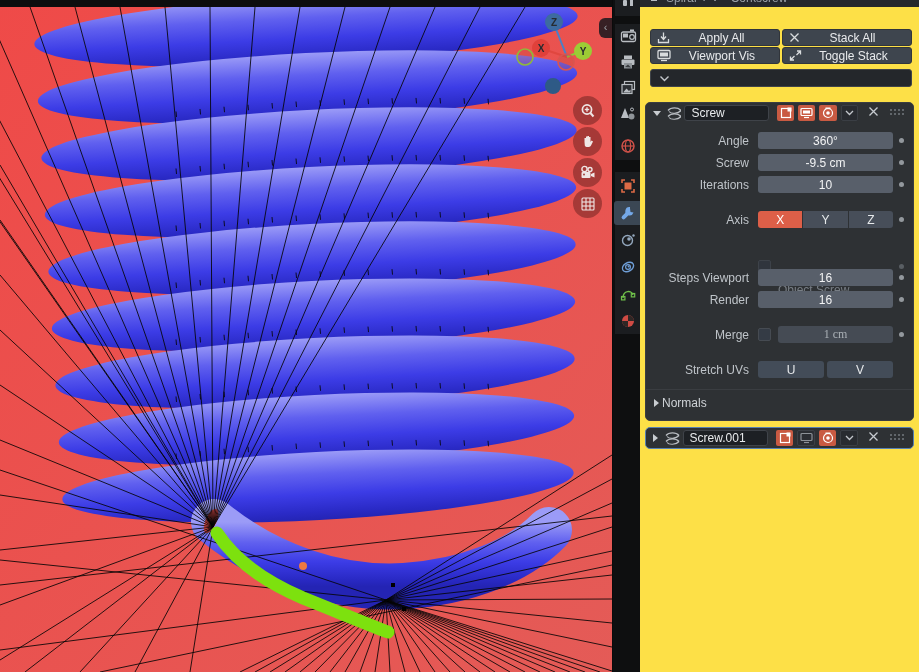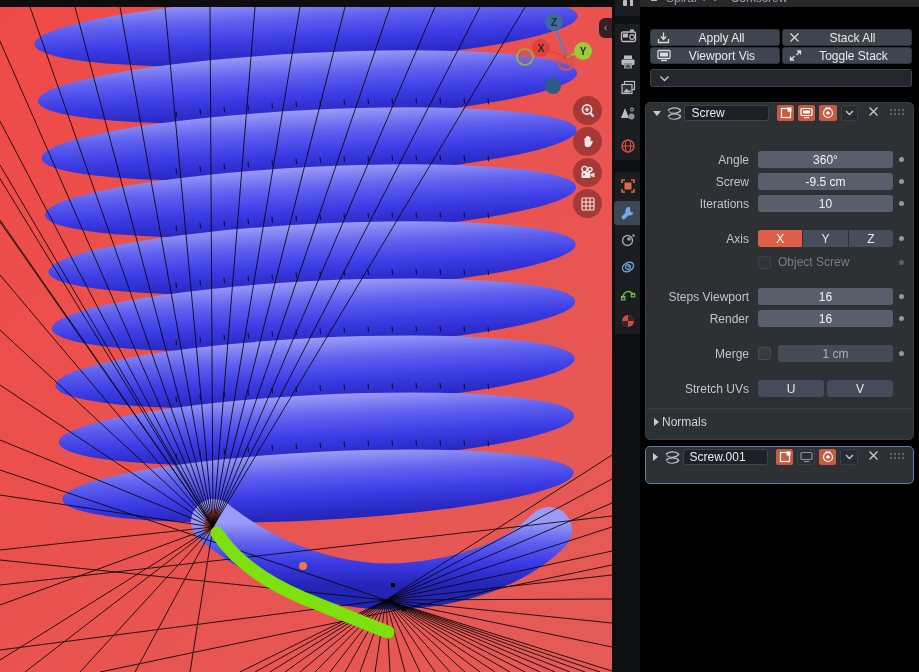--- a/index.html
+++ b/index.html
@@ -16,45 +16,45 @@
   .gizmo{position:absolute;right:12px;top:8px;}
   .navbtns{position:absolute;right:10px;top:96px;display:flex;flex-direction:column;gap:2px;}
   .navbtn{width:29px;height:29px;border-radius:50%;background:rgba(73,22,20,.42);
       display:flex;align-items:center;justify-content:center;}
   
   .tabstrip{position:relative;width:28px;flex:0 0 28px;background:#0e0f10;border-left:1px solid #0a0a0b;}
   .tab{position:absolute;left:2px;width:26px;height:24px;display:flex;align-items:center;justify-content:center;}
   .tabslab{position:absolute;left:2px;width:26px;background:#1b1d20;}
   .tab.active-bg{left:1px;width:27px;background:#3b4754;border-radius:3px 0 0 3px;}
   
-  .props{position:relative;width:279px;flex:0 0 279px;background:#000000;overflow:hidden;}
+  .props{position:relative;width:279px;flex:0 0 279px;background:#fde047;overflow:hidden;}
   .crumb{height:7px;overflow:hidden;position:relative;background:#26282c;}
   .crumb-inner{position:absolute;top:-11px;left:8px;display:flex;gap:6px;align-items:center;height:17px;color:#9ba1a7;white-space:nowrap;}
   .tb-grid{margin:22px 7px 0 10px;display:grid;grid-template-columns:1fr 1fr;grid-auto-rows:17px;gap:1px 2px;}
   .tb-btn{background:#3e454e;border:1px solid #31353b;border-radius:3px;display:flex;align-items:center;
       color:#e8eaec;padding:0 6px;}
   .tb-btn .lbl{flex:1;text-align:center;}
   .addmod{margin:5px 7px 0 10px;height:18px;background:#24272b;border:1px solid #404449;border-radius:3px;
       display:flex;align-items:center;padding:0 8px;color:#d6d9dc;}
   .addmod .lbl{flex:1;}
   .panel{margin:15px 5px 0 5px;background:#2e3134;border:1px solid #3a3d41;border-radius:5px;padding-bottom:10px;}
-  .panel.collapsed{padding-bottom:16px;border:1px solid #5680b3;}
+  .panel.collapsed{padding-bottom:0;border:1px solid #5680b3;}
   .mhead{height:20px;display:flex;align-items:center;padding:0 5px;gap:3px;}
   .tri{width:0;height:0;border-left:4px solid transparent;border-right:4px solid transparent;border-top:5px solid #c8ccd0;margin:0 2px;}
   .tri.right{border-top:4px solid transparent;border-bottom:4px solid transparent;border-left:5px solid #c8ccd0;border-right:none;margin:0 3px 0 2px;}
   .namefield{width:92px;height:16px;background:#1d2024;border:1px solid #3f4349;border-radius:3px;
       color:#e8eaec;display:flex;align-items:center;padding:0 6px;margin-right:4px;}
   .tgl{width:19px;height:16px;border-radius:2px;background:#c95a42;display:flex;align-items:center;justify-content:center;margin-left:1px;}
   .tgl.off{background:#2b2e33;border:1px solid #3c4046;}
   .tgl.chev{background:#282b30;border:1px solid #3a3e44;}
   .hx{margin-left:7px;color:#c7cbd0;}
   .hdots{margin-left:8px;margin-right:2px;}
   .prow{display:grid;grid-template-columns:106px 1fr 17px;align-items:center;height:17px;margin:0 3px 5px 6px;}
   .prow .plabel{text-align:right;padding-right:9px;color:#bfc4c9;white-space:nowrap;}
-  .prow .plabel.dim{color:#787e85;}
+  .prow .plabel.dim{color:#787e85;margin-top:47px;}
   .valfield{height:17px;background:#585f6a;border-radius:3px;color:#f2f3f4;display:flex;align-items:center;justify-content:center;}
   .valfield.disabled{background:#454b54;color:#aab0b6;}
   .kdot{width:5px;height:5px;border-radius:50%;background:#93989d;margin:0 auto;}
   .kdot.dim{background:#595e63;}
   .seg{display:flex;gap:1px;height:17px;}
   .seg .opt{flex:1;background:#474e59;color:#e6e9eb;display:flex;align-items:center;justify-content:center;}
   .seg .opt:first-child{border-radius:3px 0 0 3px;}
   .seg .opt:last-child{border-radius:0 3px 3px 0;}
   .seg .opt.on{background:#dd5f48;color:#fff;}
   .seg2 .opt{border-radius:3px !important;}
@@ -527,21 +527,21 @@
             <i></i>
             <i></i>
             <i></i>
             <i></i>
             <i></i>
             <i></i>
             <i></i>
         </span>
       </div>
 
-      <div class="prow" style="margin-top:28px;">
+      <div class="prow" style="margin-top:9px;">
         <span class="plabel">Angle</span>
         <div class="valfield">
             <span>360°</span>
           </div>
         <span class="kdot"></span>
       </div>
       <div class="prow">
         <span class="plabel">Screw</span>
         <div class="valfield">
             <span>-9.5 cm</span>
@@ -586,21 +586,21 @@
         <div class="valfield">
             <span>16</span>
           </div>
         <span class="kdot"></span>
       </div>
 
       <div class="prow mt18">
         <span class="plabel">Merge</span>
         <div class="chkrow">
           <span class="checkbox"></span>
-          <div class="valfield disabled" style="flex:1;">
+          <div class="valfield disabled" style="flex:1;font-family:Liberation Serif, serif;">
             <span>1 cm</span>
           </div>
         </div>
         <span class="kdot"></span>
       </div>
 
       <div class="prow mt18">
         <span class="plabel">Stretch UVs</span>
         <div class="seg seg2" style="gap:3px;">
           <span class="opt" style="background:#434c58;">U</span>

